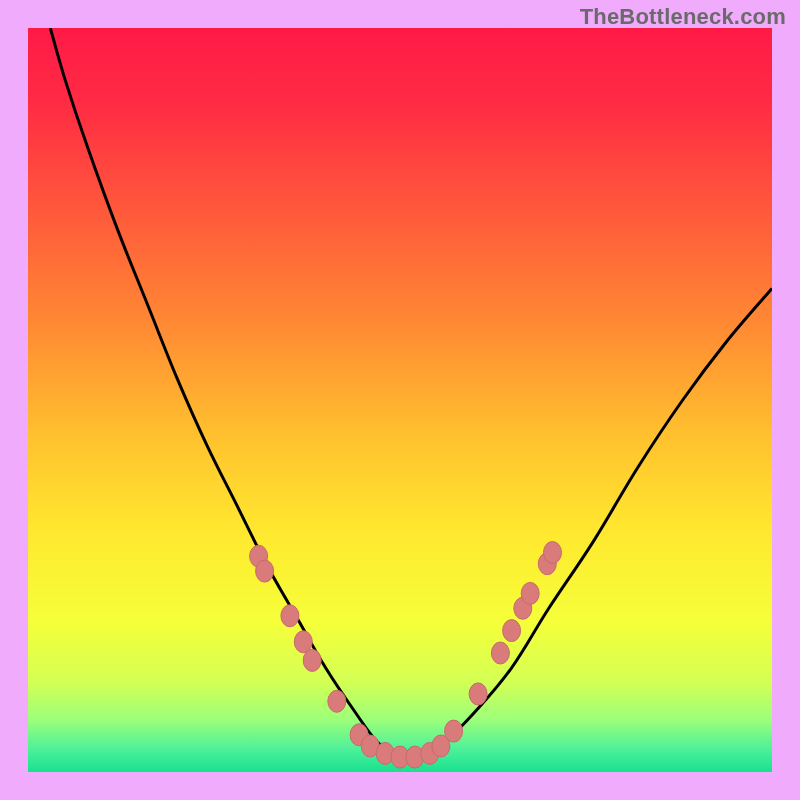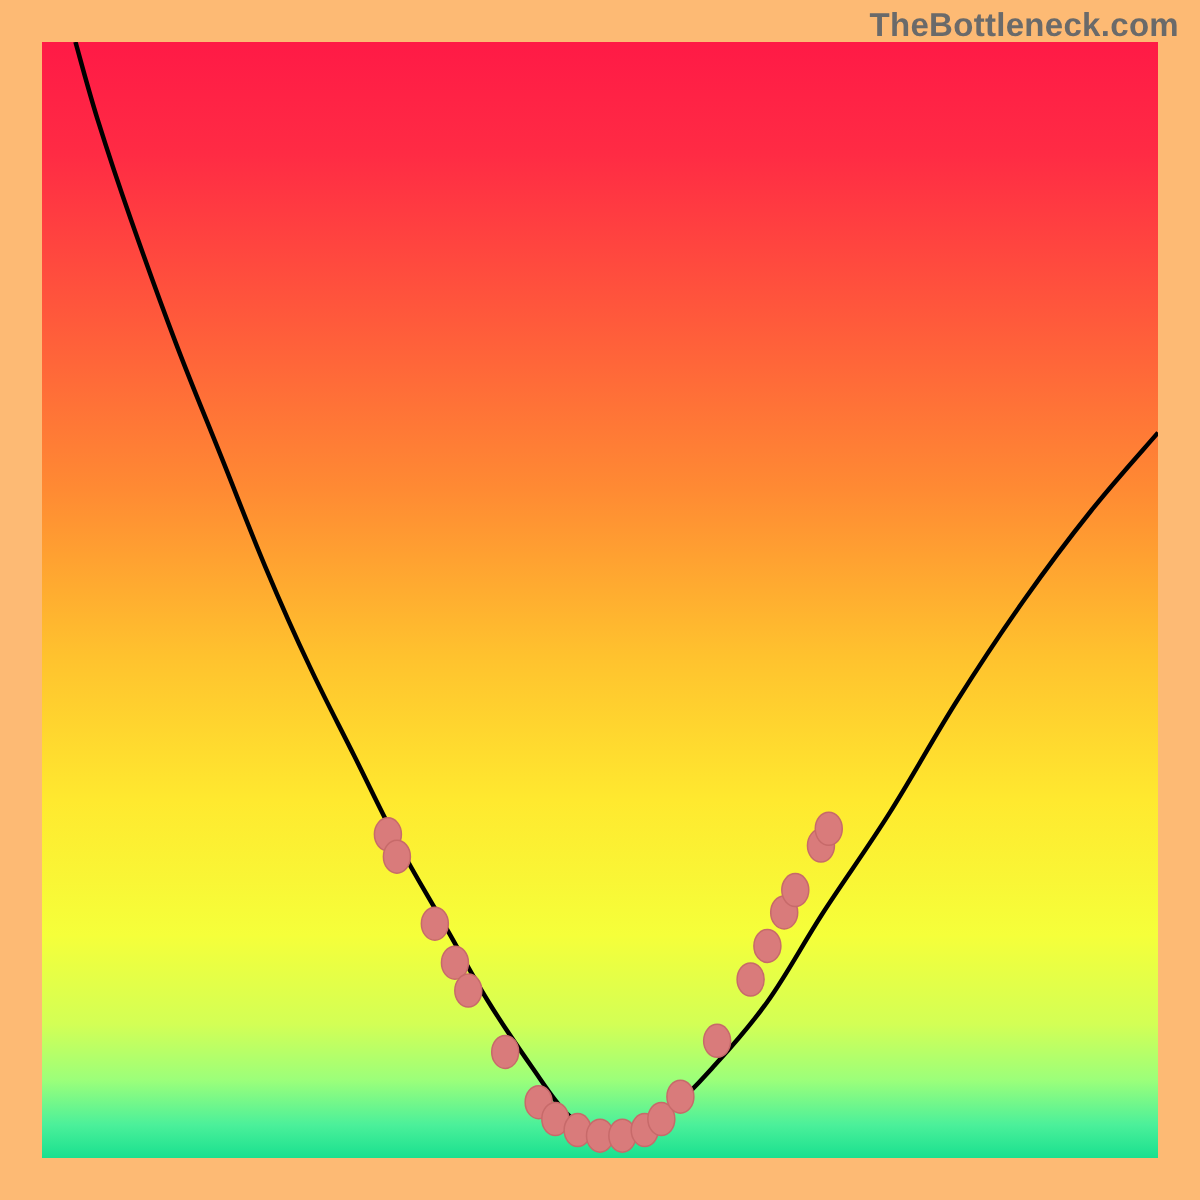--- a/index.html
+++ b/index.html
@@ -9,21 +9,21 @@
     height: 800px;
     background: #000;
     overflow: hidden;
   }
   .frame {
     position: absolute;
     left: 0;
     top: 0;
     width: 800px;
     height: 800px;
-    background: #fdba74;
+    background: #f0abfc;
   }
   .plot {
     position: absolute;
     left: 28px;
     top: 28px;
     width: 744px;
     height: 744px;
     overflow: hidden;
   }
   .gradient {

